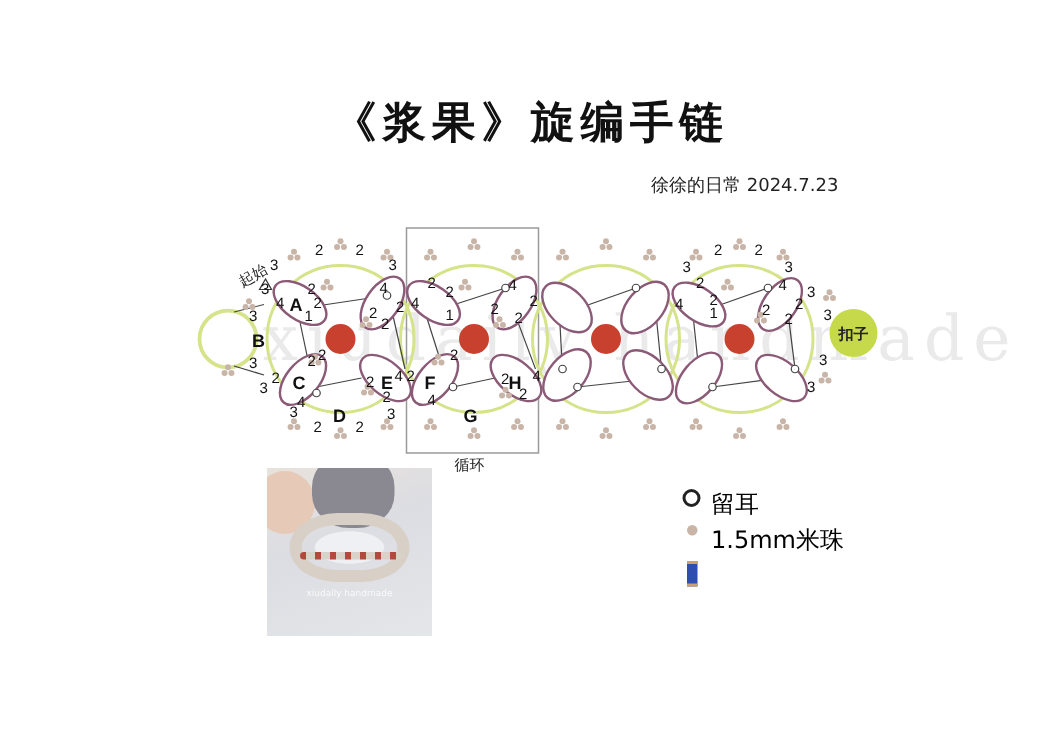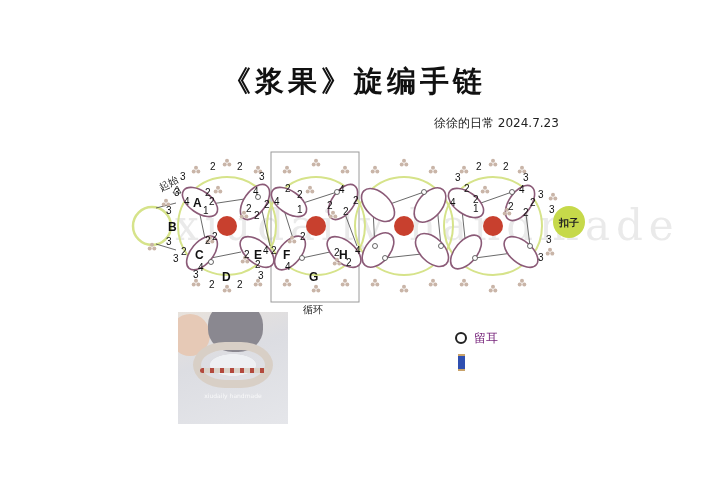--- a/index.html
+++ b/index.html
@@ -10,21 +10,21 @@
   .lbl { font-family:"Liberation Sans", sans-serif; font-size:12px; font-weight:bold; fill:#111; }
   .num { font-family:"Liberation Sans", sans-serif; font-size:10px; fill:#111; }
   .cn { font-family:"DejaVu Sans", sans-serif; font-size:10px; fill:#222; }
   .photo { position:absolute; left:178px; top:312px; width:110px; height:112px; background:linear-gradient(160deg,#e8e2dc 0%, #dcdde2 40%, #e5e6ea 100%); overflow:hidden; }
   .photo .hand { position:absolute; left:-8px; top:2px; width:40px; height:42px; border-radius:50%; background:#e6c9b6; }
   .photo .stand { position:absolute; left:30px; top:-10px; width:55px; height:50px; border-radius:45%; background:#8a8890; }
   .photo .band { position:absolute; left:15px; top:30px; width:80px; height:46px; border-radius:40% / 50%; border:8px solid #d8cfc6; box-sizing:border-box; background:radial-gradient(ellipse at center,#eef0f3 50%, transparent 52%); }
   .photo .redrow { position:absolute; left:22px; top:56px; width:68px; height:5px; background:repeating-linear-gradient(90deg,#b3493d 0 4px,#d9d2c8 4px 10px); border-radius:3px; }
   .photo .wm { position:absolute; left:0; width:110px; top:80px; text-align:center; font-size:6px; color:#fff; opacity:.8; }
   .legend { position:absolute; left:452px; top:326px; }
-  .leg-row { display:flex; align-items:center; height:24px; font-size:12px; color:#701a75; }
+  .leg-row { display:flex; align-items:flex-start; height:24px; font-size:16px; color:#000000; }
   .leg-icon { width:18px; display:flex; justify-content:center; align-items:center; margin-right:4px; }
   .ring-sym { width:8px; height:8px; border:2px solid #222; border-radius:50%; }
   .red-sym { width:13px; height:13px; border-radius:50%; background:#c8402e; }
   .small-sym { width:7px; height:7px; border-radius:50%; background:#c9b5a8; }
   .spool-sym { width:7px; height:13px; background:#2f4fb0; border-top:2px solid #c9a36a; border-bottom:2px solid #c9a36a; }
 </style>
 </head>
 <body>
 
 <div class="title">《浆果》旋编手链</div>
@@ -249,16 +249,22 @@
 
 <div class="legend">
   <div class="leg-row">
     <div class="leg-icon">
         <div class="ring-sym"></div>
       </div>
     <span>留耳</span>
   </div>
   <div class="leg-row">
     <div class="leg-icon">
+        <div class="small-sym"></div>
+      </div>
+    <span>1.5mm米珠</span>
+  </div>
+  <div class="leg-row">
+    <div class="leg-icon">
         <div class="spool-sym"></div>
       </div>
   </div>
 </div>
 
 </body></html>

